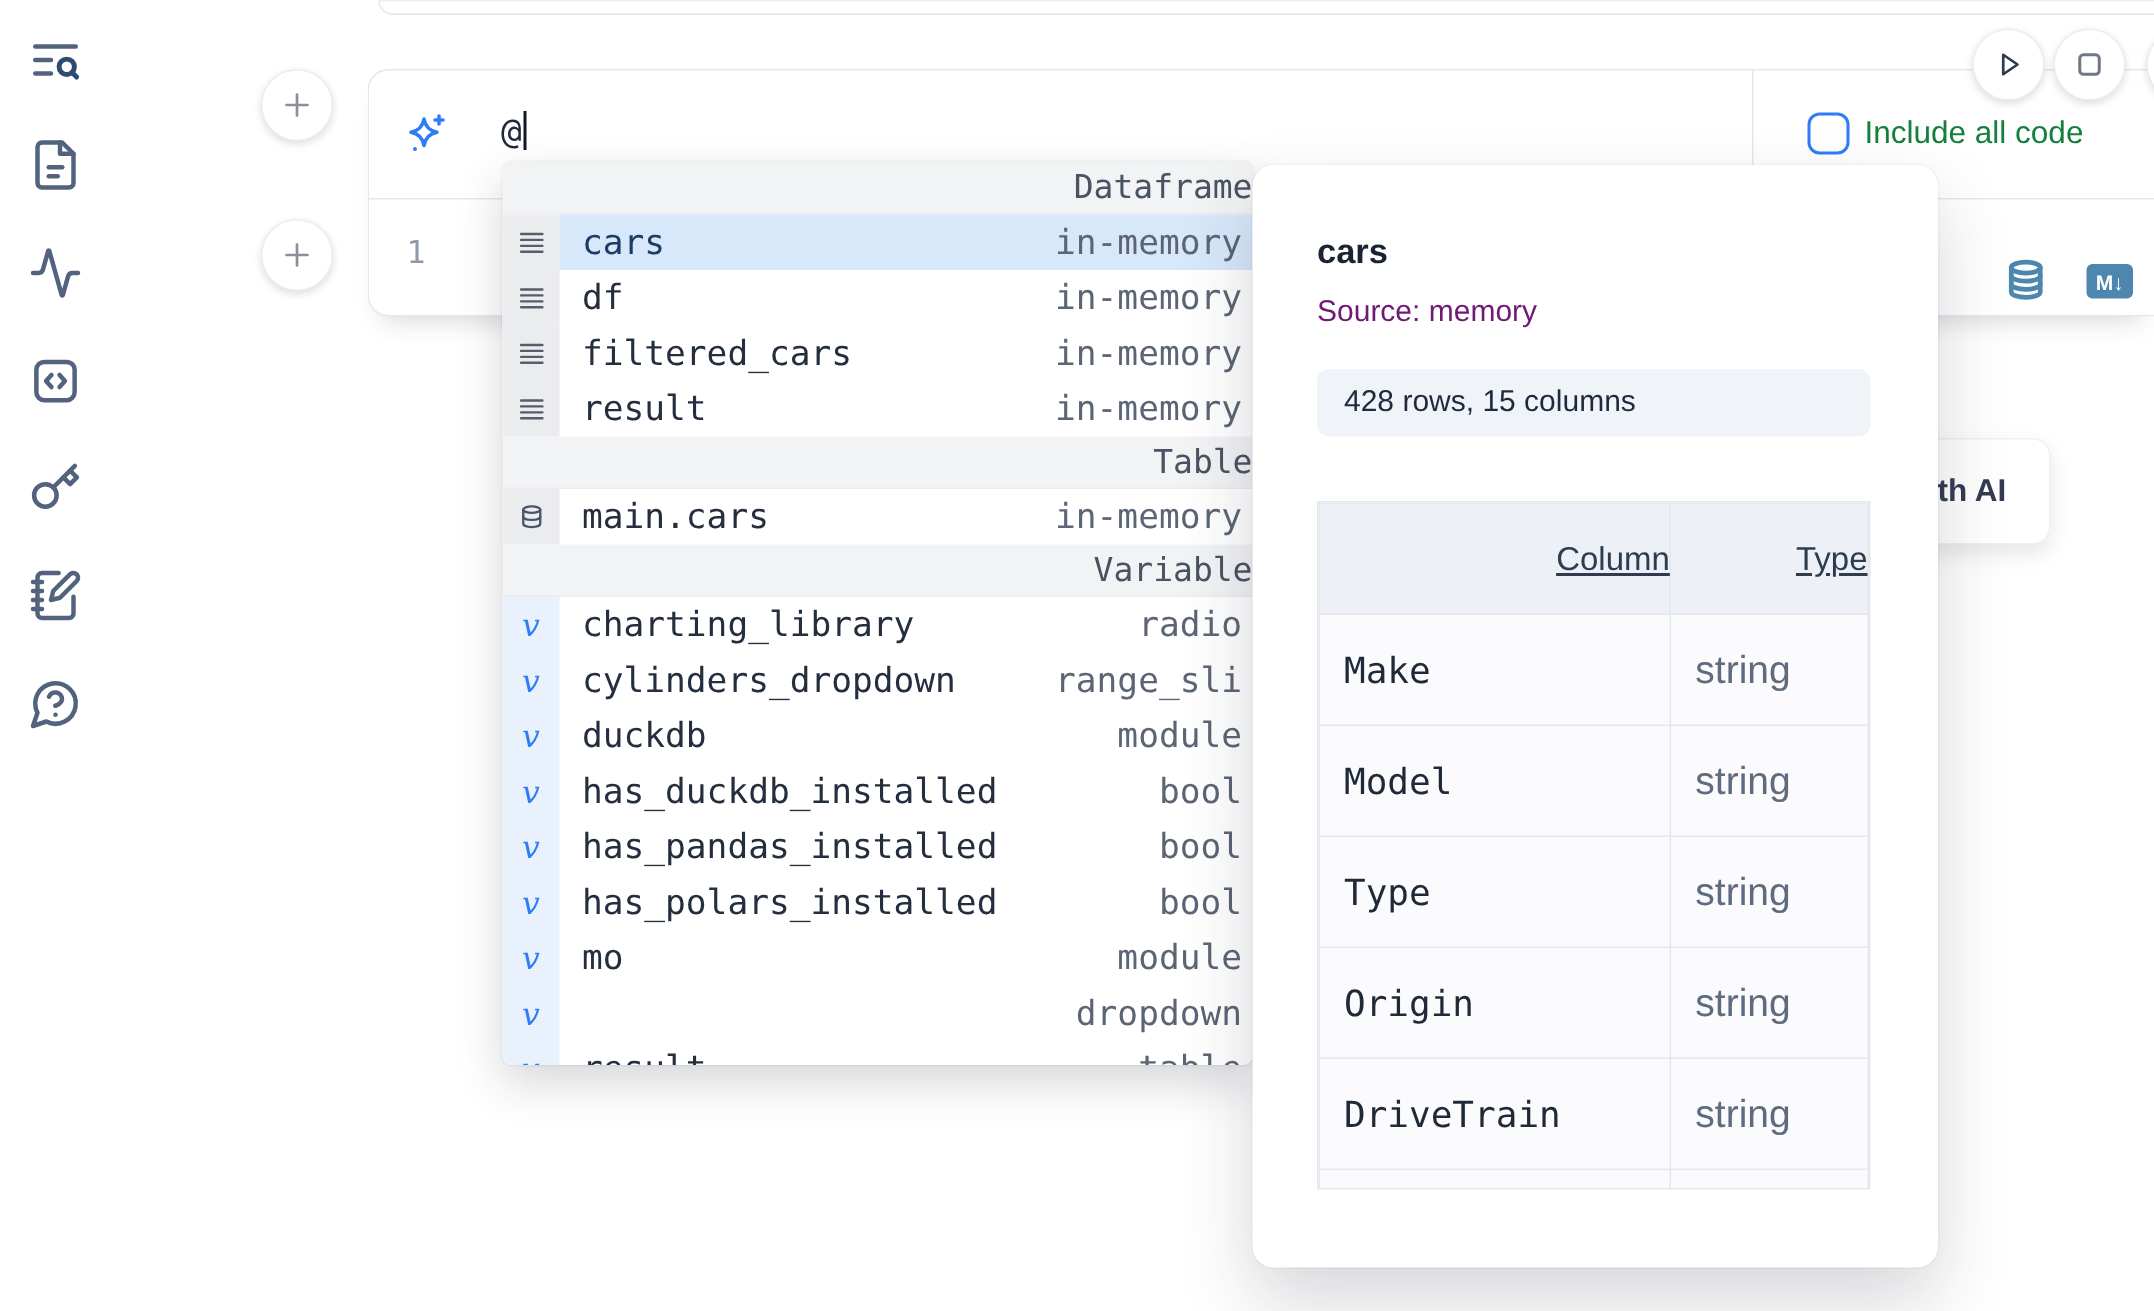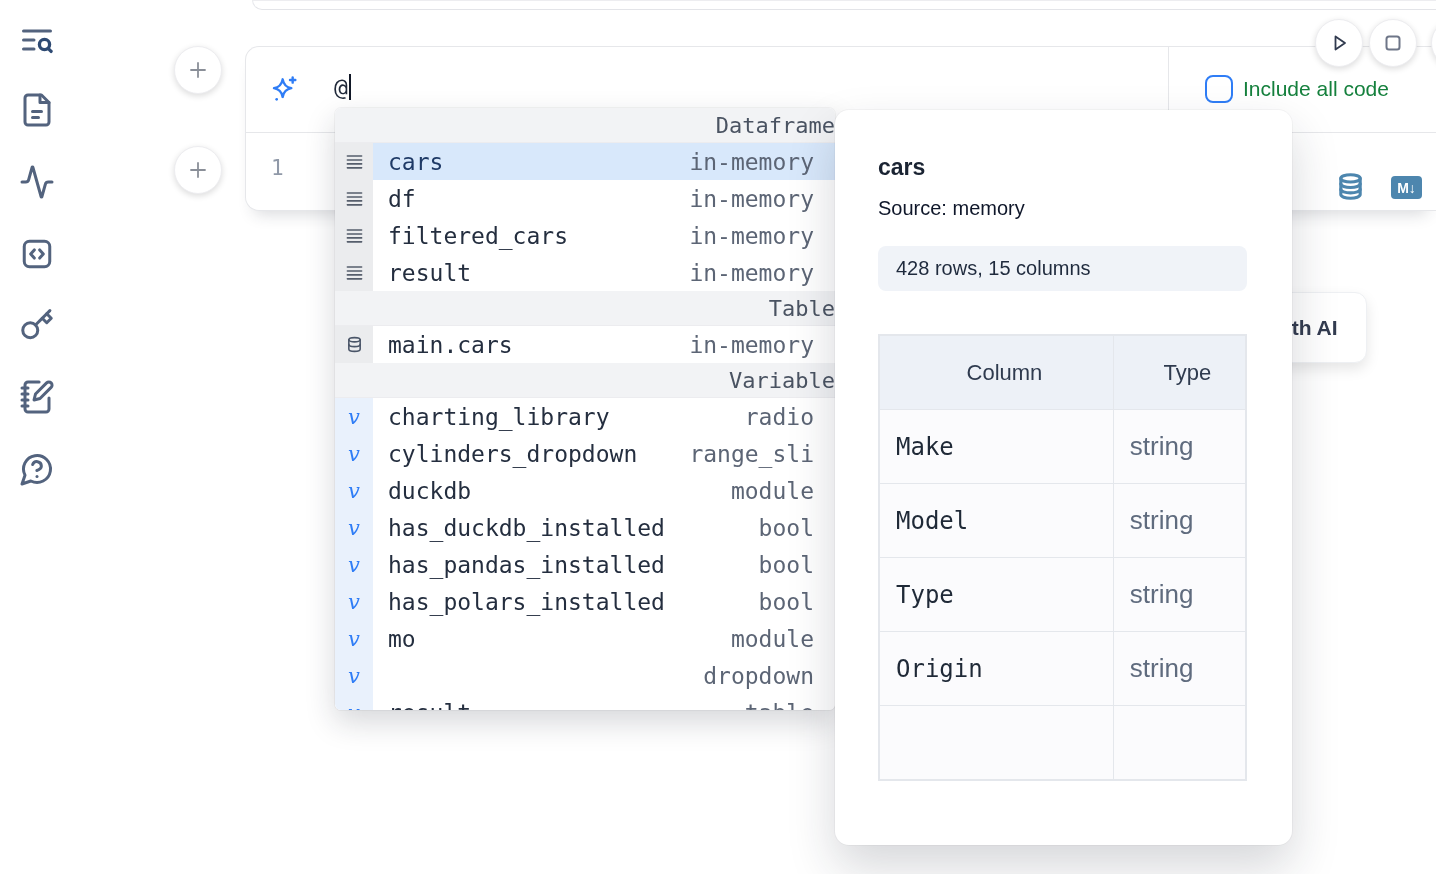--- a/index.html
+++ b/index.html
@@ -58,43 +58,43 @@
   .ac-row { display:flex; align-items:center; height:37px; background:#fff; }
   .ac-row.selected .ac-main { background:#d8e8fb; }
   .ac-row.selected .ac-name { color:#1f3a66; }
   .ac-gutter { width:38px; height:37px; background:#ebecee; display:flex;
                align-items:center; justify-content:center; flex:none; }
   .ac-gutter.var { background:#e9f1fc; }
   .v-glyph { font-family:"DejaVu Serif", serif; font-style:italic; font-size:21px;
              color:#2f7df6; }
   .ac-main { flex:1; display:flex; align-items:center; height:37px; min-width:0; }
   .ac-name { margin-left:15px; font-size:23px; color:#242e3f; white-space:pre; }
-  .ac-type { margin-left:auto; margin-right:21px; font-size:23px; color:#5c6575; white-space:pre; }
+  .ac-type { margin-left:auto; margin-right:7px; font-size:23px; color:#5c6575; white-space:pre; }
   .ac-partial { height:16px; overflow:hidden; }
 
   
   .ai-button { left:1240px; top:292px; width:127px; height:71px; background:#fff;
                border:1px solid #eef0f3; border-radius:12px;
                box-shadow:0 6px 14px rgba(0,0,0,.10); display:flex; align-items:center;
                justify-content:center; font-size:21px; font-weight:bold; color:#333c50;
                z-index:5; cursor:pointer; white-space:pre; }
 
   
   .panel { left:835px; top:110px; width:457px; height:735px; background:#fff;
            border-radius:14px; box-shadow:0 22px 48px rgba(30,35,50,.18),0 0 0 1px rgba(0,0,0,.03);
            z-index:30; padding:44px 43px 0 43px; }
   .panel-title { font-size:23px; font-weight:bold; color:#1a2332; }
-  .panel-source { margin-top:16px; font-size:20px; color:#0f172a; }
+  .panel-source { margin-top:16px; font-size:20px; color:#701a75; }
   .panel-pill { margin-top:26px; width:369px; background:#f0f3f8; border-radius:8px;
                 padding:11px 18px; font-size:20px; color:#1f2a3d; }
   .panel-table-clip { margin-top:43px; width:369px; max-height:459px; overflow:hidden;
                       border:1px solid #e4e7ec; }
   .ptable { width:100%; border-collapse:collapse; }
-  .ptable th { background:#edf1f7; font-weight:normal; text-align:center; font-size:22px;
-               color:#2f3b4f; height:74px; padding-left:16px; border:1px solid #e4e7ec; }
+  .ptable th { background:#edf1f7; font-weight:normal; text-align:right; font-size:22px;
+               color:#2f3b4f; height:74px; padding-left:16px; border:1px solid #e4e7ec;text-decoration:underline; }
   .ptable td { background:#fbfbfd; height:74px; padding-left:16px; border:1px solid #e4e7ec; }
   .ptable td.cname { font-family:"DejaVu Sans Mono", monospace; font-size:24px; color:#1f2937; }
   .ptable td.ctype { font-size:26px; color:#5f6b7e; }
   .ptable .col-c { width:236px; } .ptable .col-t { width:133px; }
 </style>
 </head>
 <body>
 
 <div id="page">
 
@@ -385,20 +385,24 @@
         </tr>
         <tr>
           <td class="cname">Type</td>
           <td class="ctype">string</td>
         </tr>
         <tr>
           <td class="cname">Origin</td>
           <td class="ctype">string</td>
         </tr>
         <tr>
+          <td class="cname">DriveTrain</td>
+          <td class="ctype">string</td>
+        </tr>
+        <tr>
           <td class="cname"></td>
           <td class="ctype"></td>
         </tr>
       </tbody>
         </table>
     </div>
   </div>
 
 </div>
 

